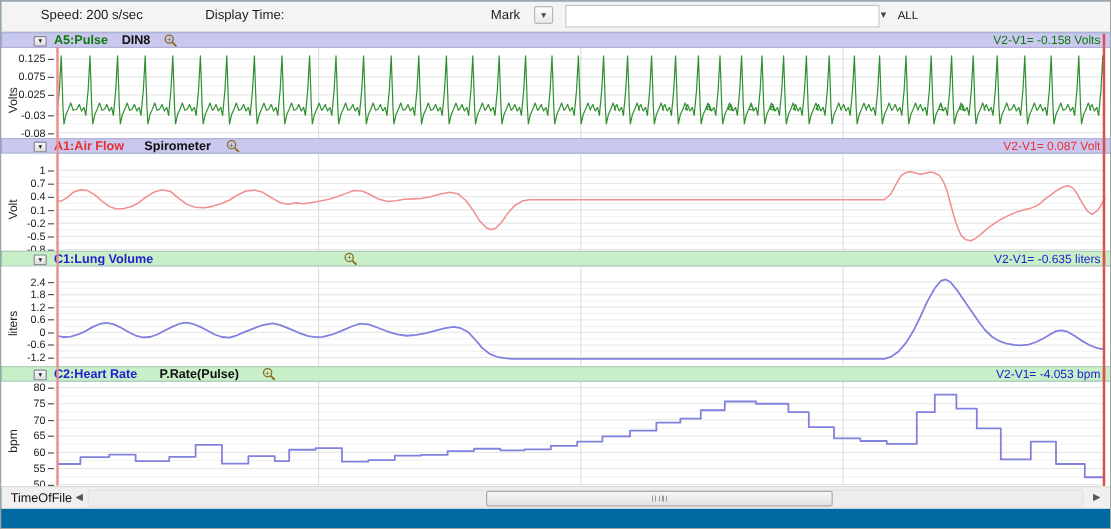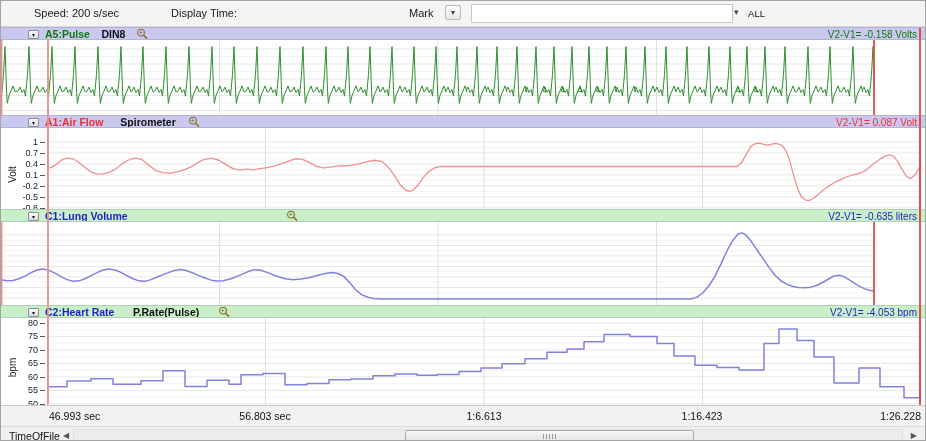--- a/index.html
+++ b/index.html
@@ -95,20 +95,33 @@
     <line x1="7.6" y1="7.2" x2="11" y2="10.6" stroke="#8a6d1f" stroke-width="1.6"></line>
     <text x="5" y="7" font-size="6.5" text-anchor="middle" fill="#6b540f" font-family="Liberation Sans,sans-serif">−</text>
   </svg>
           </span>
        <span class="fx"><i>f</i><sub>x</sub></span>
      </span>
      <span class="v2v1" style="color:#0b7a0b">V2-V1=  -0.158 Volts</span>
      <span class="t2-dash"></span>
       </div>
       <div class="plot-row">
+        <div class="axis" style="height: 75px;">
+          <span class="unit">Volts</span>
+          <span class="tick-label" style="top: 9px;">0.125</span>
+          <span class="tick-dash" style="top: 9px;"></span>
+          <span class="tick-label" style="top: 24px;">0.075</span>
+          <span class="tick-dash" style="top: 24px;"></span>
+          <span class="tick-label" style="top: 39px;">0.025</span>
+          <span class="tick-dash" style="top: 39px;"></span>
+          <span class="tick-label" style="top: 55.5px;">-0.03</span>
+          <span class="tick-dash" style="top: 55.5px;"></span>
+          <span class="tick-label" style="top: 70.5px;">-0.08</span>
+          <span class="tick-dash" style="top: 70.5px;"></span>
+        </div>
         <svg class="plot-svg" width="878" height="75" viewBox="46 0 878 75">
           <line x1="46" y1="9" x2="920" y2="9" stroke="#e7e7e7" stroke-width="1"></line>
           <line x1="46" y1="16.5" x2="920" y2="16.5" stroke="#f3f3f3" stroke-width="1"></line>
           <line x1="46" y1="24" x2="920" y2="24" stroke="#e7e7e7" stroke-width="1"></line>
           <line x1="46" y1="31.5" x2="920" y2="31.5" stroke="#f3f3f3" stroke-width="1"></line>
           <line x1="46" y1="39" x2="920" y2="39" stroke="#e7e7e7" stroke-width="1"></line>
           <line x1="46" y1="47.25" x2="920" y2="47.25" stroke="#f3f3f3" stroke-width="1"></line>
           <line x1="46" y1="55.5" x2="920" y2="55.5" stroke="#e7e7e7" stroke-width="1"></line>
           <line x1="46" y1="63" x2="920" y2="63" stroke="#f3f3f3" stroke-width="1"></line>
           <line x1="46" y1="70.5" x2="920" y2="70.5" stroke="#e7e7e7" stroke-width="1"></line>
@@ -221,20 +234,37 @@
     <line x1="7.6" y1="7.2" x2="11" y2="10.6" stroke="#8a6d1f" stroke-width="1.6"></line>
     <text x="5" y="7" font-size="6.5" text-anchor="middle" fill="#6b540f" font-family="Liberation Sans,sans-serif">−</text>
   </svg>
           </span>
        <span class="fx"><i>f</i><sub>x</sub></span>
      </span>
      <span class="v2v1" style="color:#2222cc">V2-V1=  -0.635 liters</span>
      <span class="t2-dash"></span>
       </div>
       <div class="plot-row">
+        <div class="axis" style="height: 83px;">
+          <span class="unit">liters</span>
+          <span class="tick-label" style="top: 12.9578px;">2.4</span>
+          <span class="tick-dash" style="top: 12.9578px;"></span>
+          <span class="tick-label" style="top: 23.4641px;">1.8</span>
+          <span class="tick-dash" style="top: 23.4641px;"></span>
+          <span class="tick-label" style="top: 33.9705px;">1.2</span>
+          <span class="tick-dash" style="top: 33.9705px;"></span>
+          <span class="tick-label" style="top: 44.4768px;">0.6</span>
+          <span class="tick-dash" style="top: 44.4768px;"></span>
+          <span class="tick-label" style="top: 54.9831px;">0</span>
+          <span class="tick-dash" style="top: 54.9831px;"></span>
+          <span class="tick-label" style="top: 65.4895px;">-0.6</span>
+          <span class="tick-dash" style="top: 65.4895px;"></span>
+          <span class="tick-label" style="top: 75.9958px;">-1.2</span>
+          <span class="tick-dash" style="top: 75.9958px;"></span>
+        </div>
         <svg class="plot-svg" width="878" height="83" viewBox="46 0 878 83">
           <line x1="46" y1="12.957805907172999" x2="920" y2="12.957805907172999" stroke="#e7e7e7" stroke-width="1"></line>
           <line x1="46" y1="18.210970464135023" x2="920" y2="18.210970464135023" stroke="#f3f3f3" stroke-width="1"></line>
           <line x1="46" y1="23.464135021097047" x2="920" y2="23.464135021097047" stroke="#e7e7e7" stroke-width="1"></line>
           <line x1="46" y1="28.71729957805907" x2="920" y2="28.71729957805907" stroke="#f3f3f3" stroke-width="1"></line>
           <line x1="46" y1="33.970464135021096" x2="920" y2="33.970464135021096" stroke="#e7e7e7" stroke-width="1"></line>
           <line x1="46" y1="39.22362869198312" x2="920" y2="39.22362869198312" stroke="#f3f3f3" stroke-width="1"></line>
           <line x1="46" y1="44.47679324894515" x2="920" y2="44.47679324894515" stroke="#e7e7e7" stroke-width="1"></line>
           <line x1="46" y1="49.729957805907176" x2="920" y2="49.729957805907176" stroke="#f3f3f3" stroke-width="1"></line>
           <line x1="46" y1="54.9831223628692" x2="920" y2="54.9831223628692" stroke="#e7e7e7" stroke-width="1"></line>
@@ -320,27 +350,20 @@
           <line x1="483" y1="0" x2="483" y2="87" stroke="#e0e0e0" stroke-width="1"></line>
           <line x1="701.5" y1="0" x2="701.5" y2="87" stroke="#e0e0e0" stroke-width="1"></line>
           <line x1="46" y1="0" x2="46" y2="87" stroke="#c4c4c4" stroke-width="1"></line>
           <path d="M 46 68.65581395348838 H 66 V 62.990697674418605 H 90 V 60.83255813953489 H 112 V 66.2279069767442 H 140 V 62.72093023255813 H 162 V 52.739534883720935 H 184 V 68.38604651162791 H 206 V 62.18139534883722 H 228 V 66.2279069767442 H 240 V 56.78604651162791 H 262 V 55.43720930232559 H 284 V 66.76744186046511 H 306 V 65.41860465116278 H 328 V 61.641860465116274 H 350 V 61.10232558139534 H 372 V 57.86511627906977 H 394 V 55.9767441860465 H 416 V 57.325581395348834 H 436 V 56.51627906976744 H 458 V 53.54883720930233 H 480 V 50.04186046511629 H 501 V 45.72558139534882 H 524 V 40.869767441860446 H 546 V 34.125581395348824 H 566 V 30.888372093023232 H 583 V 23.874418604651154 H 603 V 16.590697674418585 H 629 V 18.47906976744185 H 656 V 25.49302325581393 H 673 V 37.90232558139535 H 694 V 47.34418604651163 H 716 V 49.50232558139534 H 738 V 51.93023255813953 H 763 V 25.49302325581393 H 778 V 10.92558139534883 H 796 V 22.525581395348826 H 813 V 38.98139534883718 H 833 V 64.87906976744186 H 858 V 50.04186046511629 H 879 V 68.65581395348838 H 903 V 79.71627906976745 H 920" fill="none" stroke="#8181de" stroke-width="1.5" stroke-linejoin="round"></path>
           <line x1="46.5" y1="0" x2="46.5" y2="87" stroke="#ee8f8c" stroke-width="1.8"></line>
           <line x1="919" y1="0" x2="919" y2="87" stroke="#e14b4b" stroke-width="1.8"></line>
         </svg>
       </div>
     </section>
 
-  <div class="time-axis" id="time-axis">
-      <span class="time-label" style="left: 48px;">46.993 sec</span>
-      <span class="time-label" style="left: 264px; transform: translateX(-50%);">56.803 sec</span>
-      <span class="time-label" style="left: 483px; transform: translateX(-50%);">1:6.613</span>
-      <span class="time-label" style="left: 701px; transform: translateX(-50%);">1:16.423</span>
-      <span class="time-label" style="left: 920px; transform: translateX(-100%);">1:26.228</span>
-    </div>
 
   <div class="scroll-strip">
     <span class="tof-label">TimeOfFile</span>
     <span class="sb-arrow" style="left:62px">◀</span>
     <div class="sb-track">
       <div class="sb-thumb">
         <span class="sb-grip"></span>
       </div>
     </div>
     <span class="sb-arrow" style="right:8px">▶</span>

